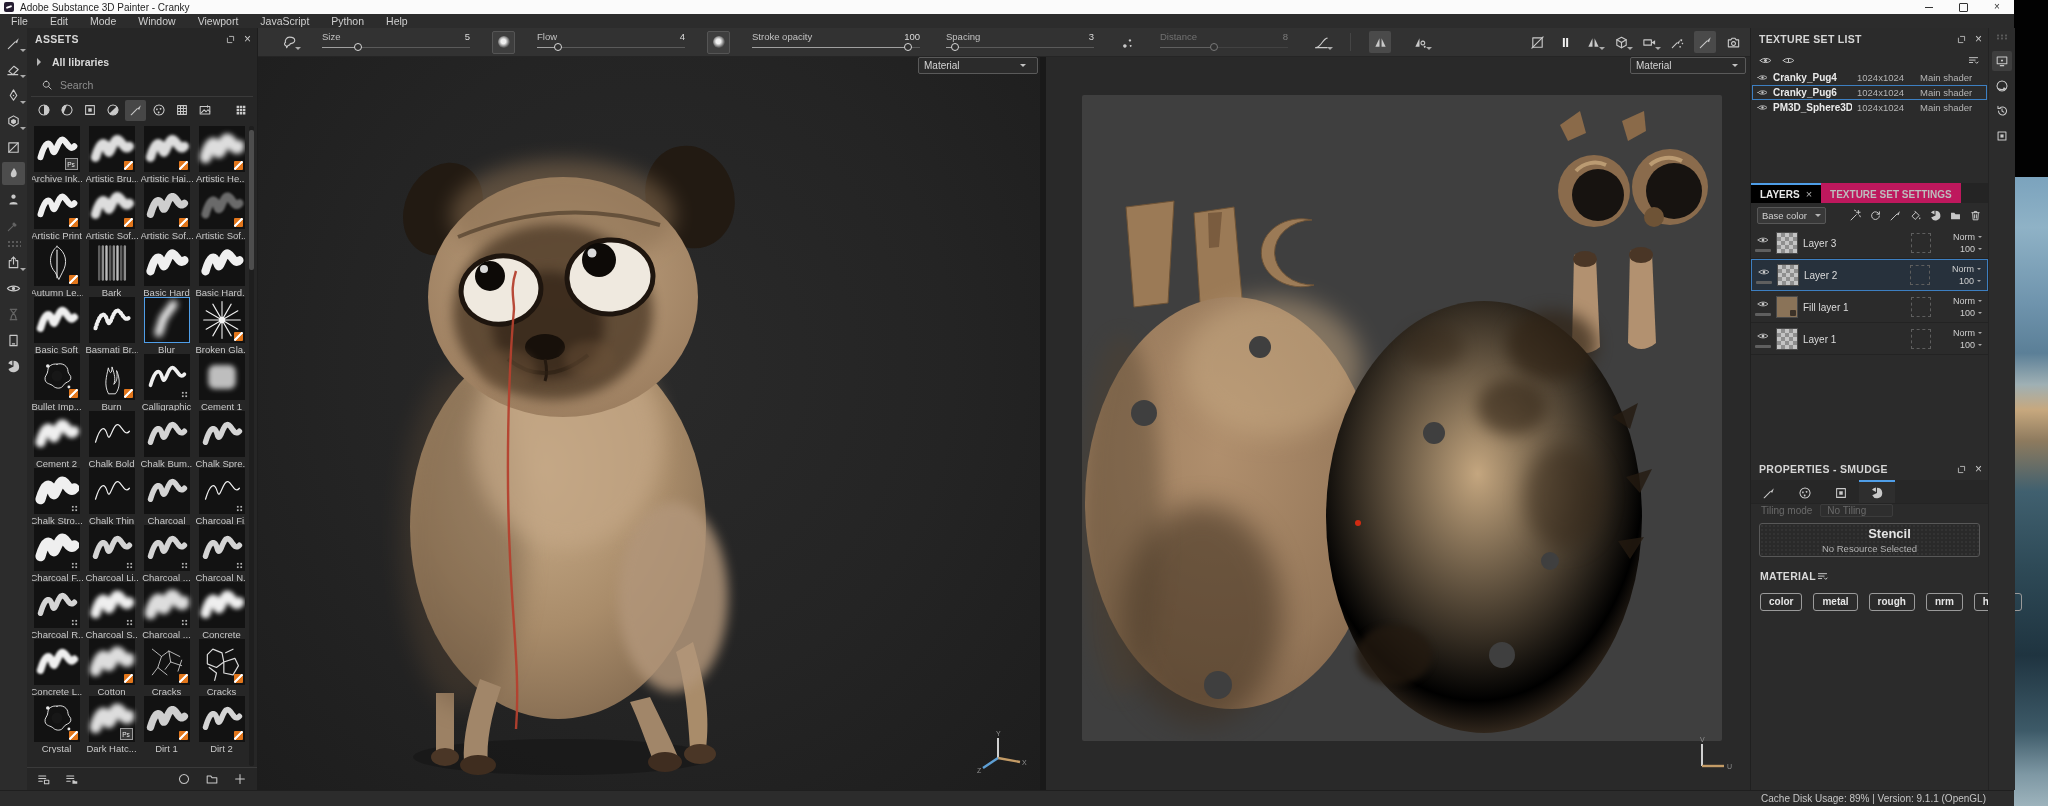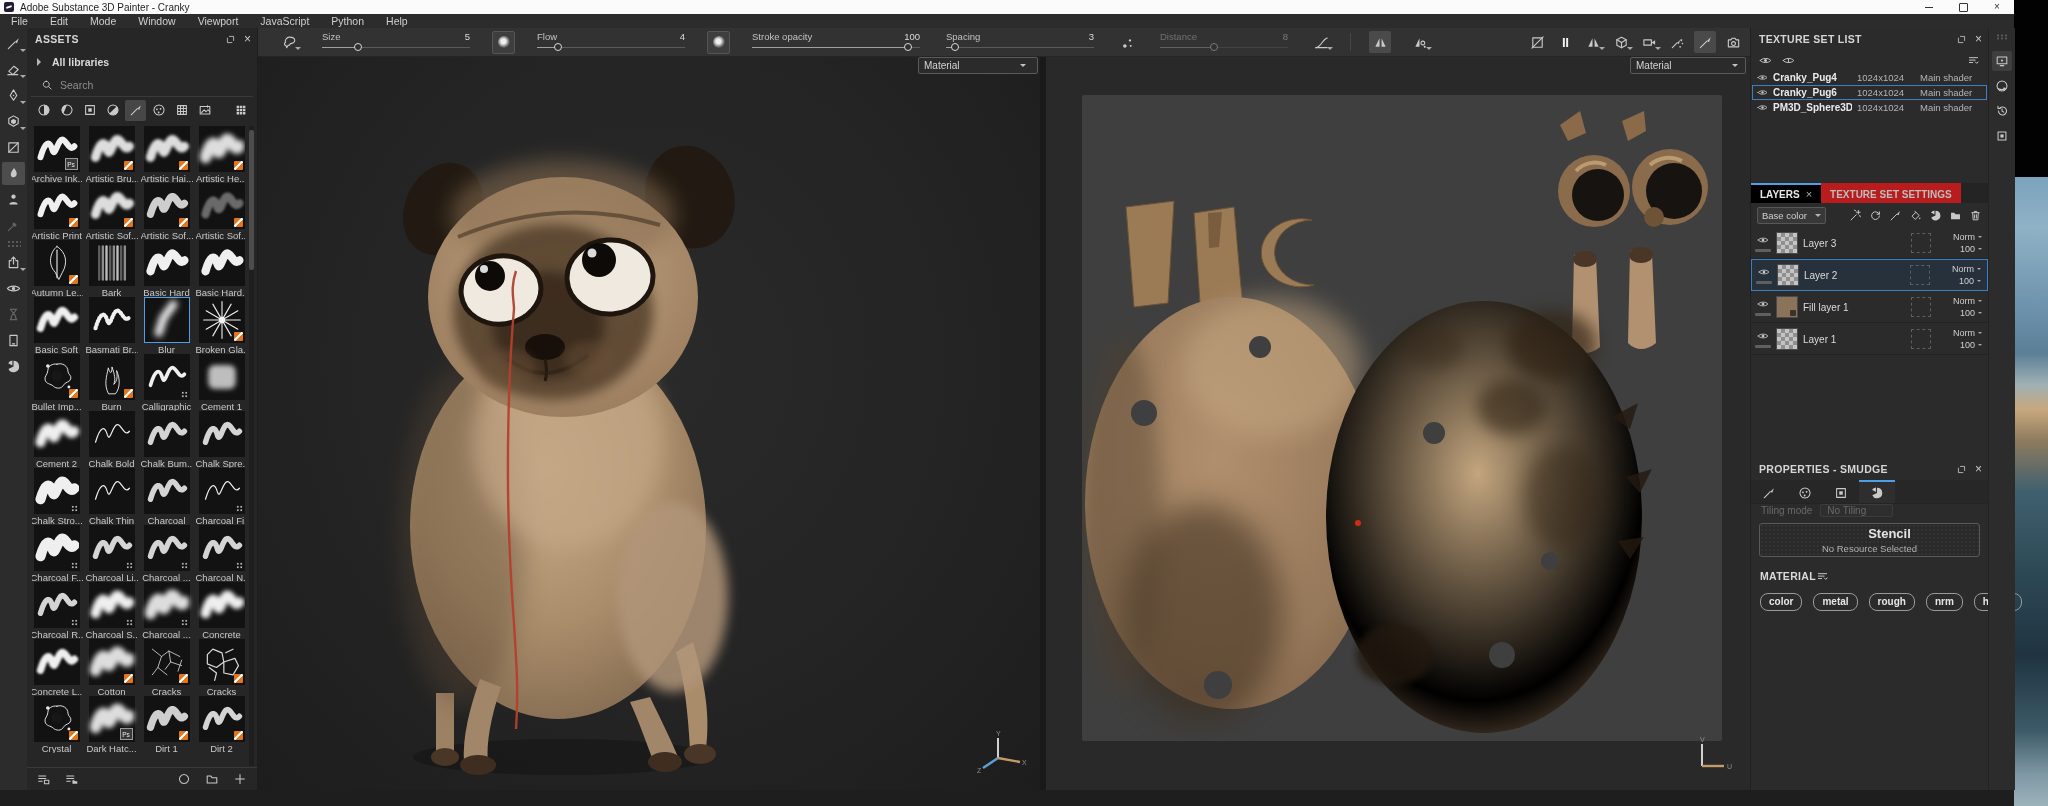--- a/index.html
+++ b/index.html
@@ -102,21 +102,21 @@
   .ts-row{height:15px;display:flex;align-items:center;gap:5px;padding:0 4px;border:1px solid transparent;box-sizing:border-box;margin:0 1px;}
   .ts-row.selected{border-color:#3d7fc1;}
   .ts-row svg{width:11px;height:11px;flex:0 0 auto;}
   .ts-name{font-size:10px;font-weight:bold;color:#eaeaea;flex:1;white-space:nowrap;overflow:hidden;}
   .ts-size,.ts-shader{font-size:9.5px;color:#b5b5b5;flex:0 0 auto;}
   .ts-size{width:58px;}
   .ts-shader{width:62px;text-align:left;}
   
   .layers{position:absolute;top:155px;left:0;right:0;}
   .ltabs{height:20px;display:flex;background:#242424;}
-  .ltab{display:flex;align-items:center;gap:6px;padding:0 9px;font-size:10px;font-weight:bold;color:#bdbdbd;background:#b91c1c;border-top:2px solid transparent;box-sizing:border-box;}
+  .ltab{display:flex;align-items:center;gap:6px;padding:0 9px;font-size:10px;font-weight:bold;color:#bdbdbd;background:#be185d;border-top:2px solid transparent;box-sizing:border-box;}
   .ltab.active{background:#000000;color:#e8e8e8;border-top-color:#4f9ee8;}
   .ltab .x{font-weight:normal;font-size:11px;color:#b0b0b0;}
   .lctrl{height:24px;display:flex;align-items:center;padding:0 6px;gap:7px;}
   .lsel{height:15px;border:1px solid #575757;background:#383838;border-radius:2px;display:flex;align-items:center;font-size:9.5px;color:#d0d0d0;padding:0 4px;gap:8px;}
   .lsel .dchev{width:0;height:0;border:3px solid transparent;border-top-color:#b5b5b5;margin-top:3px;}
   .lctrl .icons{margin-left:auto;display:flex;gap:7px;}
   .lctrl .icons svg{width:13px;height:13px;}
   .lrow{height:32px;display:flex;align-items:center;gap:5px;padding:0 4px;border-bottom:1px solid #232323;border-top:1px solid transparent;box-sizing:border-box;position:relative;}
   .lrow.selected{border:1px solid #3d7fc1;background:#27313c;}
   .lrow .eyec{width:16px;display:flex;flex-direction:column;align-items:center;gap:3px;}
@@ -144,21 +144,21 @@
   .tiling .tv{border:1px solid #555;border-radius:2px;padding:0 26px 0 6px;background:#333;}
   .stencil{margin:6px 8px 0;height:32px;border:1px solid #585858;border-radius:3px;
     background:radial-gradient(circle,#333 .8px,transparent 1px) 0 0/4px 4px,#2a2a2a;
     display:flex;flex-direction:column;align-items:center;justify-content:center;gap:2px;}
   .stencil .s1{font-size:13px;font-weight:bold;color:#e4e4e4;margin-left:40px;}
   .stencil .s2{font-size:9.5px;color:#b2b2b2;}
   .mat-head{height:22px;display:flex;align-items:center;padding:0 9px;margin-top:8px;}
   .mat-head .pt{font-size:10.5px;font-weight:bold;color:#dadada;letter-spacing:.3px;}
   .mat-head svg{width:13px;height:13px;margin-left:auto;}
   .chips{display:flex;gap:11px;padding:6px 9px 0;}
-  .chipbtn{border:1px solid #9a9a9a;border-radius:8px;background:transparent;color:#e6e6e6;font-size:10px;font-weight:bold;font-family:inherit;padding:2px 8px;line-height:1.2;}
+  .chipbtn{border:1px solid #9a9a9a;border-radius:3px;background:transparent;color:#e6e6e6;font-size:10px;font-weight:bold;font-family:inherit;padding:2px 8px;line-height:1.2;}
   
   .rightdock{position:absolute;left:1988px;top:28px;width:26px;bottom:16px;background:#2c2c2c;border-left:1px solid #232323;display:flex;flex-direction:column;align-items:center;padding-top:6px;gap:5px;}
   .rd-grip{width:12px;height:6px;background:radial-gradient(circle,#5a5a5a 1px,transparent 1.2px) 0 0/4px 3px;margin-bottom:6px;}
   .rd-ic{width:20px;height:20px;border-radius:2px;display:flex;align-items:center;justify-content:center;}
   .rd-ic.active{background:#3e3e3e;}
   .rd-ic svg{width:14px;height:14px;}
   
   .statusbar{position:absolute;left:0;bottom:0;width:2014px;height:16px;background:#2c2c2c;border-top:1px solid #1f1f1f;font-size:10px;color:#c6c6c6;line-height:15px;text-align:right;padding-right:28px;box-sizing:border-box;}
   
   svg.ic{display:block;}
@@ -1519,13 +1519,16 @@
           <span>
             <svg class="ic" viewBox="0 0 16 16">
               <path d="M3.5 3.5h9v9h-9z"></path>
               <path d="M6.2 6.2h3.6v3.6H6.2z" class="f"></path>
             </svg>
           </span>
         </span>
     </span>
   </div>
 
+  <div class="statusbar">
+    <span>Cache Disk Usage:  89% | Version: 9.1.1 (OpenGL)</span>
+  </div>
 </div>
 
 </body></html>

